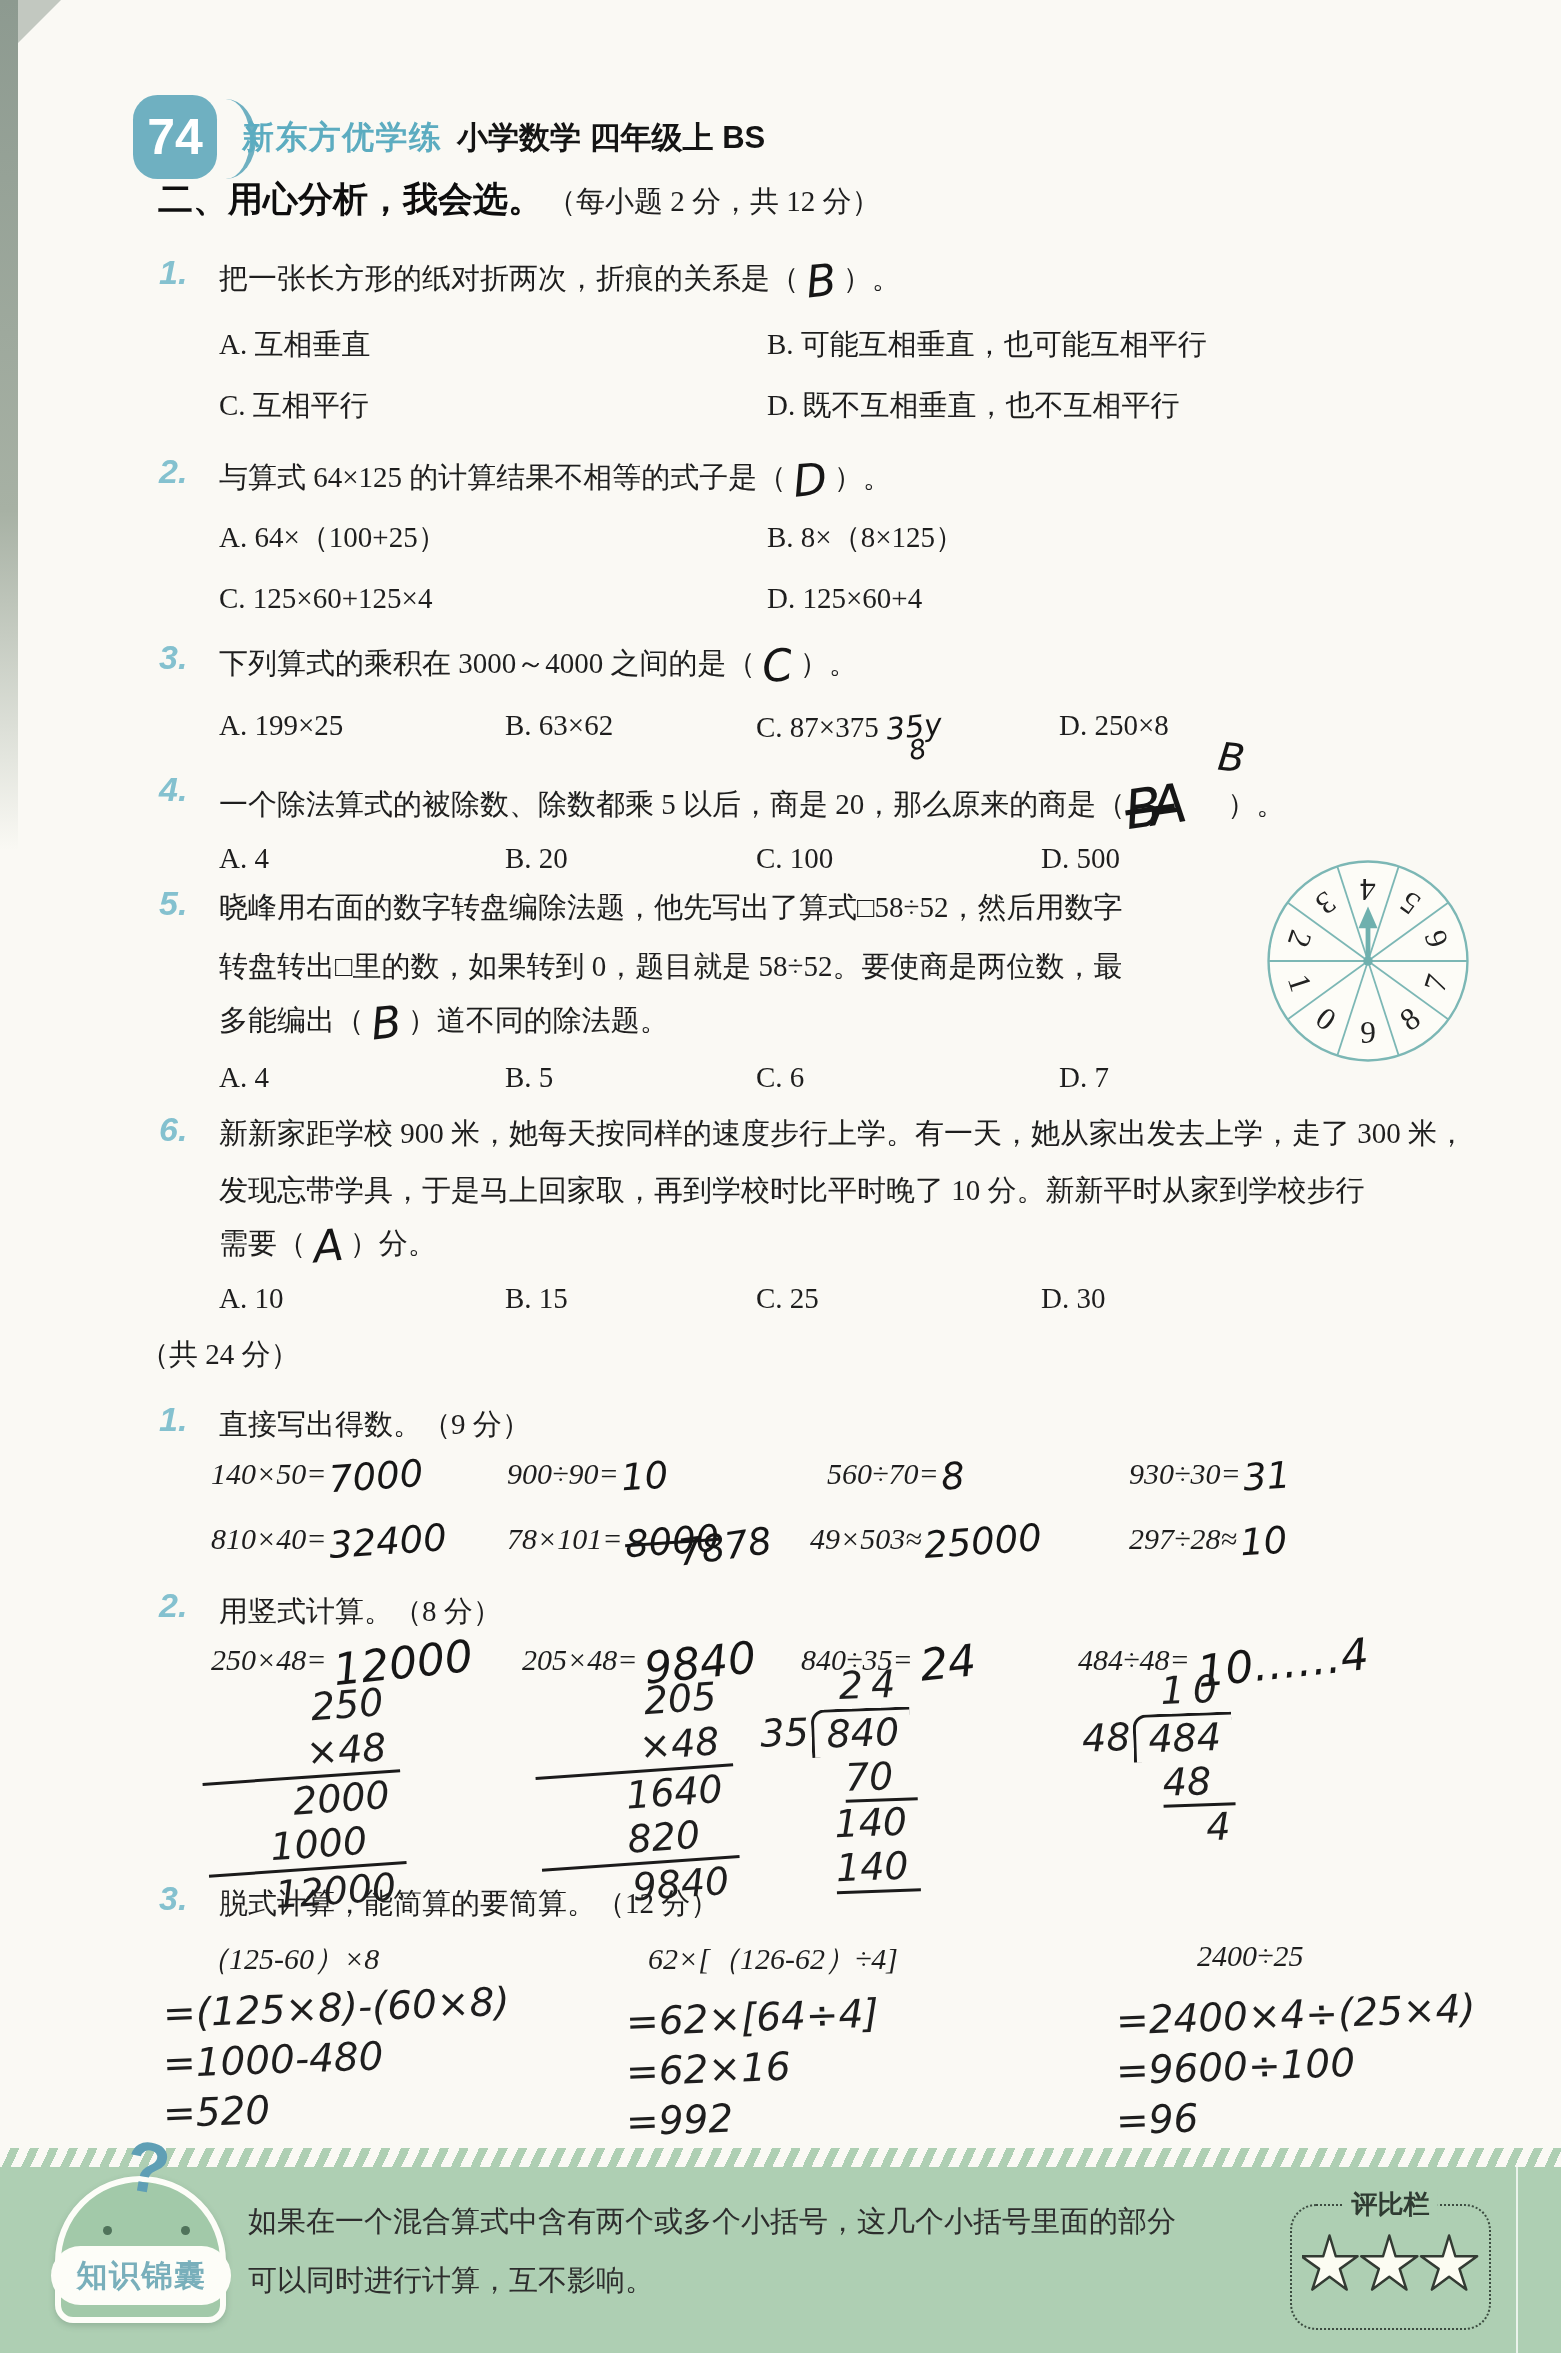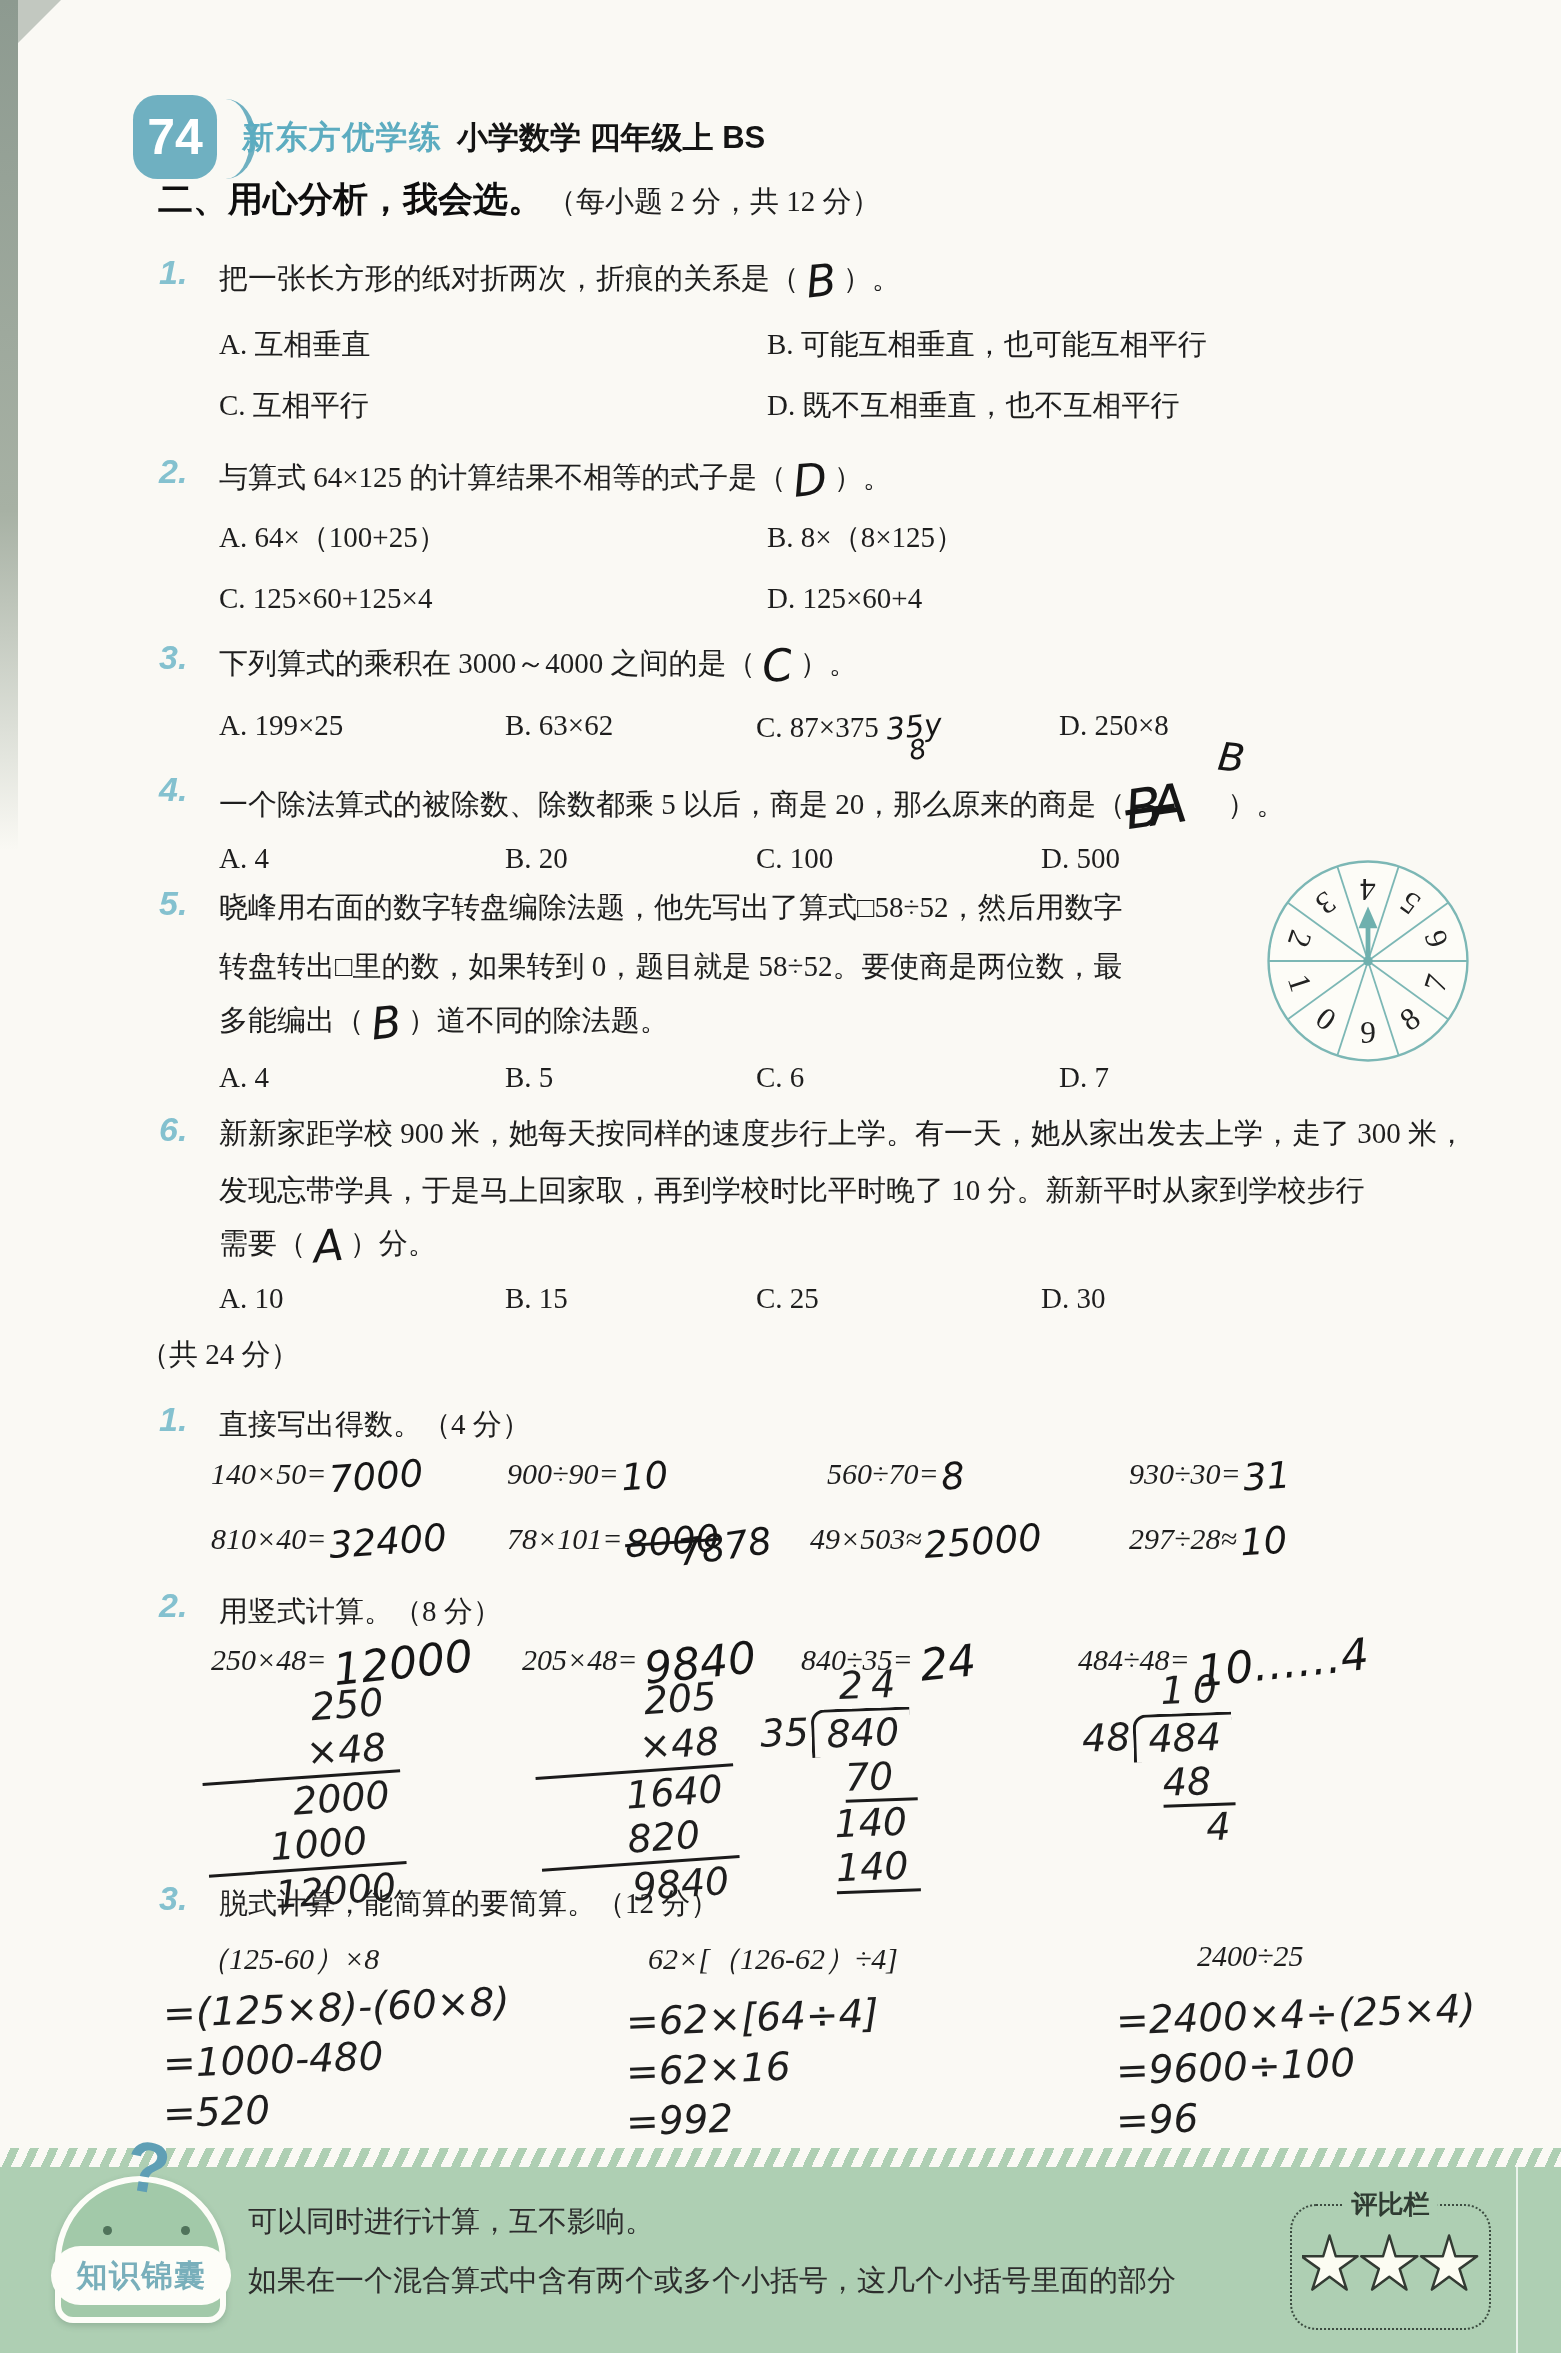--- a/index.html
+++ b/index.html
@@ -213,21 +213,21 @@
 <div class="abs opt" style="left:219px; top:1282px;">A. 10</div>
 <div class="abs opt" style="left:505px; top:1282px;">B. 15</div>
 <div class="abs opt" style="left:756px; top:1282px;">C. 25</div>
 <div class="abs opt" style="left:1041px; top:1282px;">D. 30</div>
 
 <div class="abs sec-head" style="left:136px; top:1335px;">
   <span class="sec-note">（共 24 分）</span>
 </div>
 
 <div class="abs qnum" style="left:159px; top:1400px;">1.</div>
-<div class="abs qtext" style="left:219px; top:1405px;">直接写出得数。（4 分）</div>
+<div class="abs qtext" style="left:219px; top:1405px;">直接写出得数。（9 分）</div>
 
 <div class="abs" style="left:211px; top:1457px;"><span class="expr">140×50=</span><span class="hw small-ans">7000</span></div>
 <div class="abs" style="left:507px; top:1457px;"><span class="expr">900÷90=</span><span class="hw small-ans">10</span></div>
 <div class="abs" style="left:827px; top:1457px;"><span class="expr">560÷70=</span><span class="hw small-ans">8</span></div>
 <div class="abs" style="left:1129px; top:1457px;"><span class="expr">930÷30=</span><span class="hw small-ans">31</span></div>
 
 <div class="abs" style="left:211px; top:1522px;"><span class="expr">810×40=</span><span class="hw small-ans">32400</span></div>
 <div class="abs" style="left:507px; top:1522px;"><span class="expr">78×101=</span><span class="hw small-ans crossed">8000</span><span class="hw small-ans over">7878</span></div>
 <div class="abs" style="left:810px; top:1522px;"><span class="expr">49×503≈</span><span class="hw small-ans">25000</span></div>
 <div class="abs" style="left:1129px; top:1522px;"><span class="expr">297÷28≈</span><span class="hw small-ans">10</span></div>
@@ -298,22 +298,22 @@
   <div>=2400×4÷(25×4)</div>
   <div>=9600÷100</div>
   <div>=96</div>
 </div>
 
 <div class="abs hatch"></div>
 <div class="abs green"></div>
 <div class="abs crease"></div>
 
 <div class="abs tip">
+  <div>如果在一个混合算式中含有两个或多个小括号，这几个小括号里面的部分</div>
   <div>可以同时进行计算，互不影响。</div>
-  <div>如果在一个混合算式中含有两个或多个小括号，这几个小括号里面的部分</div>
 </div>
 
 <div class="abs mascot">
   <div class="dome"></div>
   <div class="qmark">?</div>
   <div class="eye l"></div>
   <div class="eye r"></div>
   <div class="band">
       <span>知识锦囊</span>
     </div>

